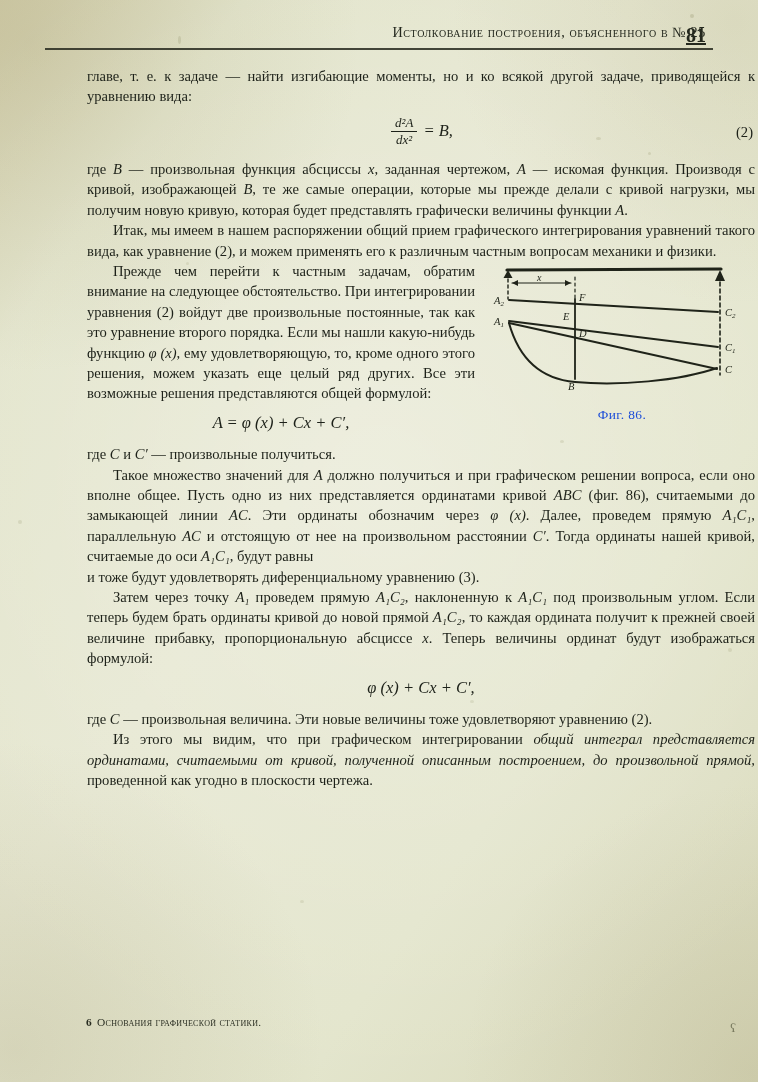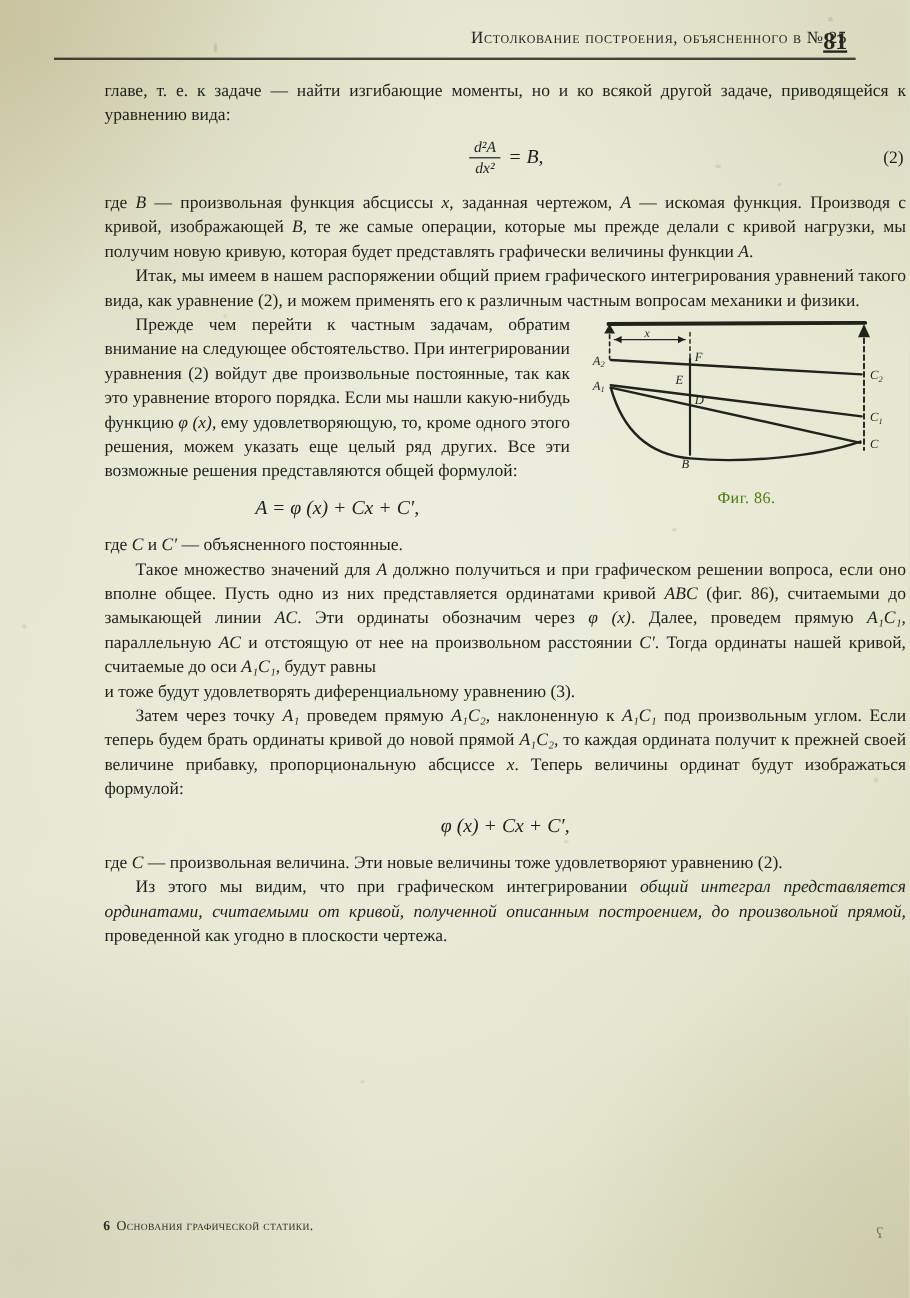--- a/index.html
+++ b/index.html
@@ -134,21 +134,21 @@
     position: absolute;
     left: 0; top: 0;
     width: 266px;
     margin: 0;
   }
   figure.fig svg { display: block; }
   figcaption {
     text-align: center;
     font-size: 13.4px;
     margin-top: 2px;
-    color: #4d7c0f;
+    color: #1d4ed8;
     letter-spacing: 0.4px;
   }
 
   .italic-run { font-style: italic; }
 
   
   .footer-note {
     position: absolute;
     left: 66px;
     top: 1016px;
@@ -256,21 +256,21 @@
         <figcaption>Фиг. 86.</figcaption>
       </figure>
     </div>
 
     <p class="indent"><span>Прежде чем перейти к частным задачам, обратим внимание на следующее обстоятельство. При интегрировании уравнения (2) войдут две произвольные постоянные, так как это уравнение второго порядка. Если мы нашли какую-нибудь функцию </span><span class="math">φ (x)</span><span>, ему удовлетворяющую, то, кроме одного этого решения, можем указать еще целый ряд других. Все эти возможные решения представляются общей формулой:</span></p>
 
     <div class="eq eqbig">
       <span class="math">A = φ (x) + Cx + C′,</span>
     </div>
 
-    <p><span>где </span><span class="math">C</span><span> и </span><span class="math">C′</span><span> — объясненного постоянные.</span></p>
+    <p><span>где </span><span class="math">C</span><span> и </span><span class="math">C′</span><span> — произвольные получиться.</span></p>
 
     <p class="indent"><span>Такое множество значений для </span><span class="math">A</span><span> должно получиться и при графическом решении вопроса, если оно вполне общее. Пусть одно из них представляется ординатами кривой </span><span class="math">ABC</span><span> (фиг. 86), считаемыми до замыкающей линии </span><span class="math">AC</span><span>. Эти ординаты обозначим через </span><span class="math">φ (x)</span><span>. Далее, проведем прямую </span><span class="math">A₁C₁</span><span>, параллельную </span><span class="math">AC</span><span> и отстоящую от нее на произвольном расстоянии </span><span class="math">C′</span><span>. Тогда ординаты нашей кривой, считаемые до оси </span><span class="math">A₁C₁</span><span>, будут равны</span></p>
 
 
     <p><span>и тоже будут удовлетворять диференциальному уравнению (3).</span></p>
 
     <p class="indent"><span>Затем через точку </span><span class="math">A₁</span><span> проведем прямую </span><span class="math">A₁C₂</span><span>, наклоненную к </span><span class="math">A₁C₁</span><span> под произвольным углом. Если теперь будем брать ординаты кривой до новой прямой </span><span class="math">A₁C₂</span><span>, то каждая ордината получит к прежней своей величине прибавку, пропорциональную абсциссе </span><span class="math">x</span><span>. Теперь величины ординат будут изображаться формулой:</span></p>
 
     <div class="eq eqbig">
       <span class="math">φ (x) + Cx + C′,</span>

